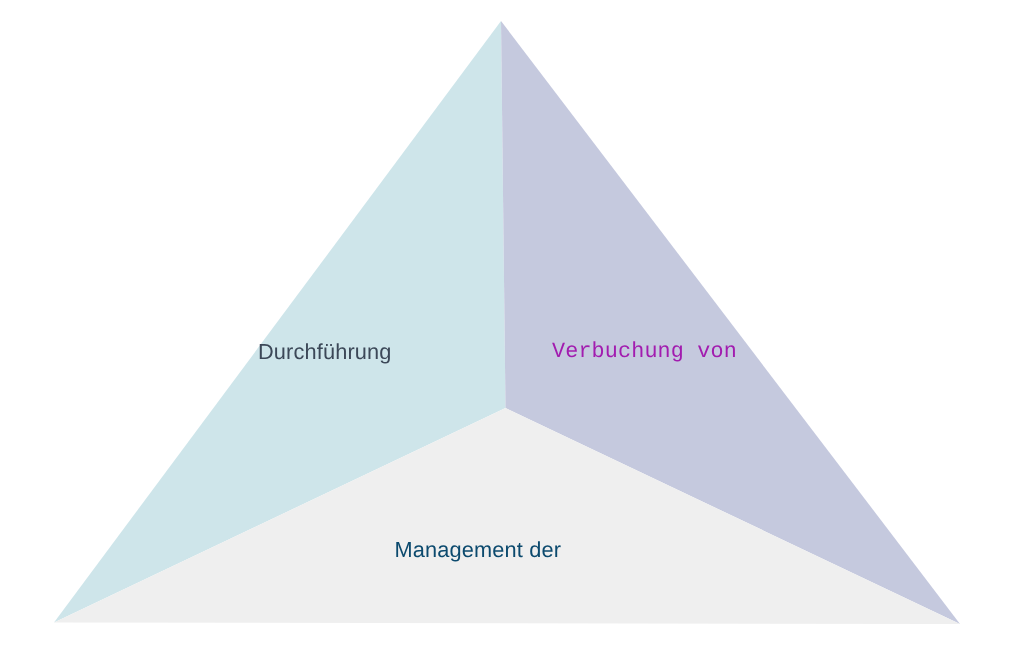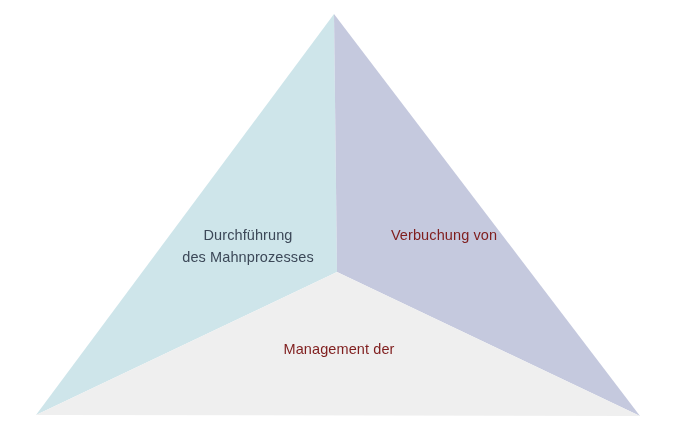--- a/index.html
+++ b/index.html
@@ -23,21 +23,21 @@
   #pyramid-svg {
     position: absolute;
     top: 0;
     left: 0;
     width: 679px;
     height: 439px;
     display: block;
   }
   .segment-label {
     position: absolute;
-    text-align: center;
+    text-align: left;
     color: #3c4858;
     font-family: "Liberation Sans", sans-serif;
     font-size: 14.5px;
     line-height: 22px;
     letter-spacing: 0.1px;
     white-space: nowrap;
     pointer-events: none;
   }
   .segment-label .label-line {
     display: block;
@@ -64,24 +64,23 @@
 <div id="diagram-root" style="background: rgb(255, 255, 255);">
 
   <svg id="pyramid-svg" viewBox="0 0 679 439" xmlns="http://www.w3.org/2000/svg">
     <polygon id="seg-left-shape" points="334,14 337,272 36,415" fill="#cee5ea"></polygon>
     <polygon id="seg-right-shape" points="334,14 640,416 337,272" fill="#c5c9de"></polygon>
     <polygon id="seg-bottom-shape" points="337,272 640,416 36,415" fill="#efefef"></polygon>
   </svg>
 
   <div class="segment-label" id="label-left" style="color: rgb(60, 72, 88);">
     <span class="label-line">Durchführung</span>
-    <span class="label-line">des Mahnprozesses</span>
   </div>
 
-  <div class="segment-label" id="label-right" style="color: #7f1d1d;">
+  <div class="segment-label" id="label-right" style="color: #a21caf; font-family: Liberation Mono, monospace;">
     <span class="label-line">Verbuchung von</span>
   </div>
 
-  <div class="segment-label" id="label-bottom" style="color: #7f1d1d;">
+  <div class="segment-label" id="label-bottom" style="color: #0c4a6e; margin-top: 18px;">
     <span class="label-line">Management der</span>
   </div>
 
 </div>
 
 </body></html>

